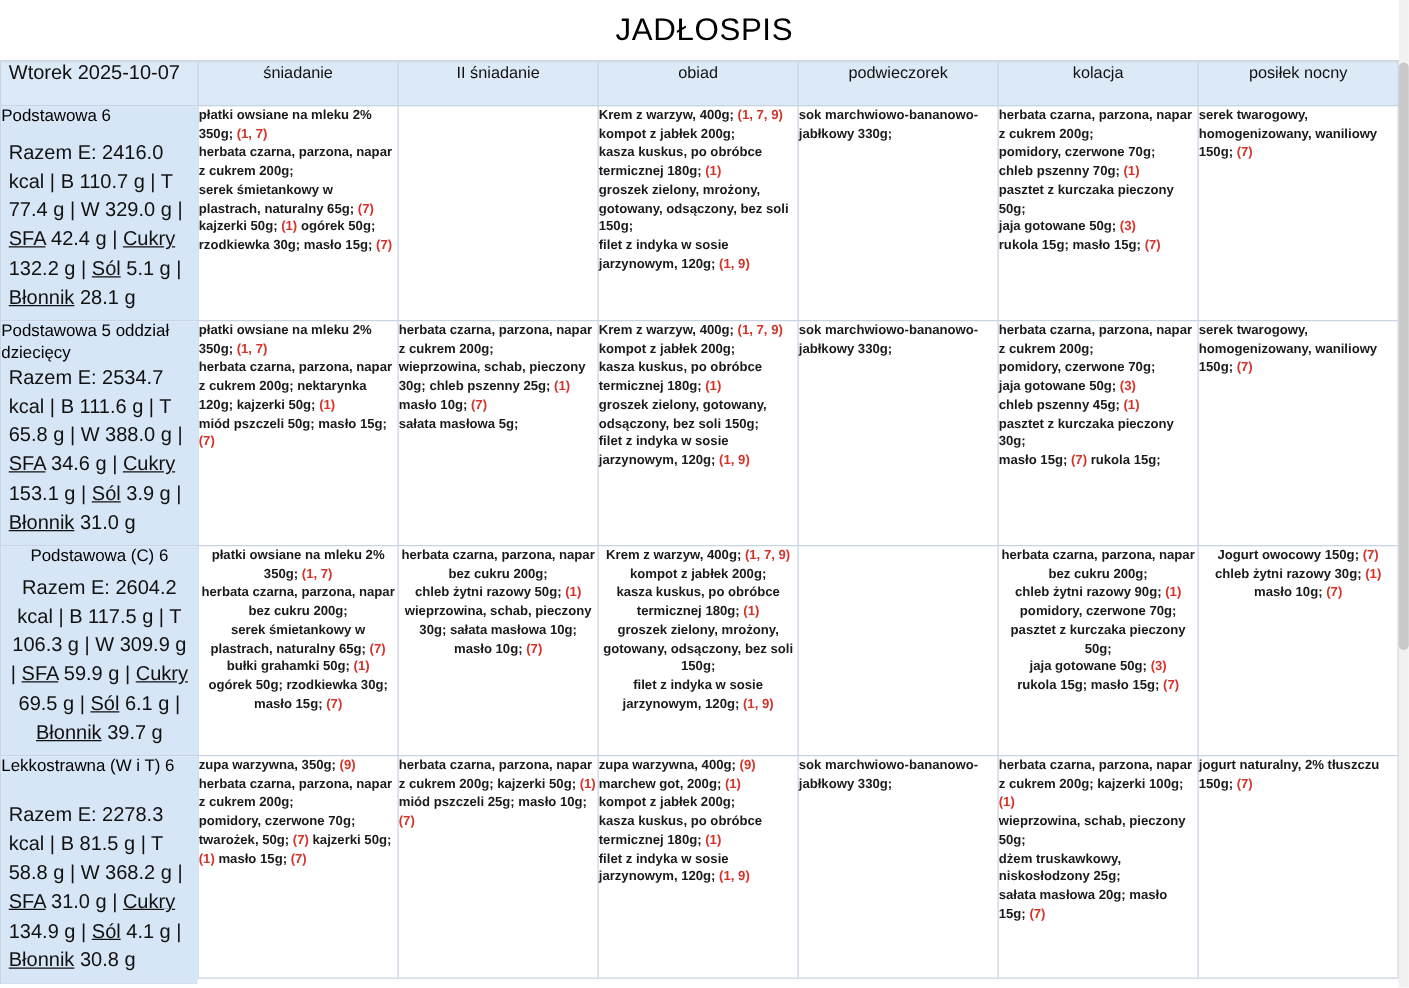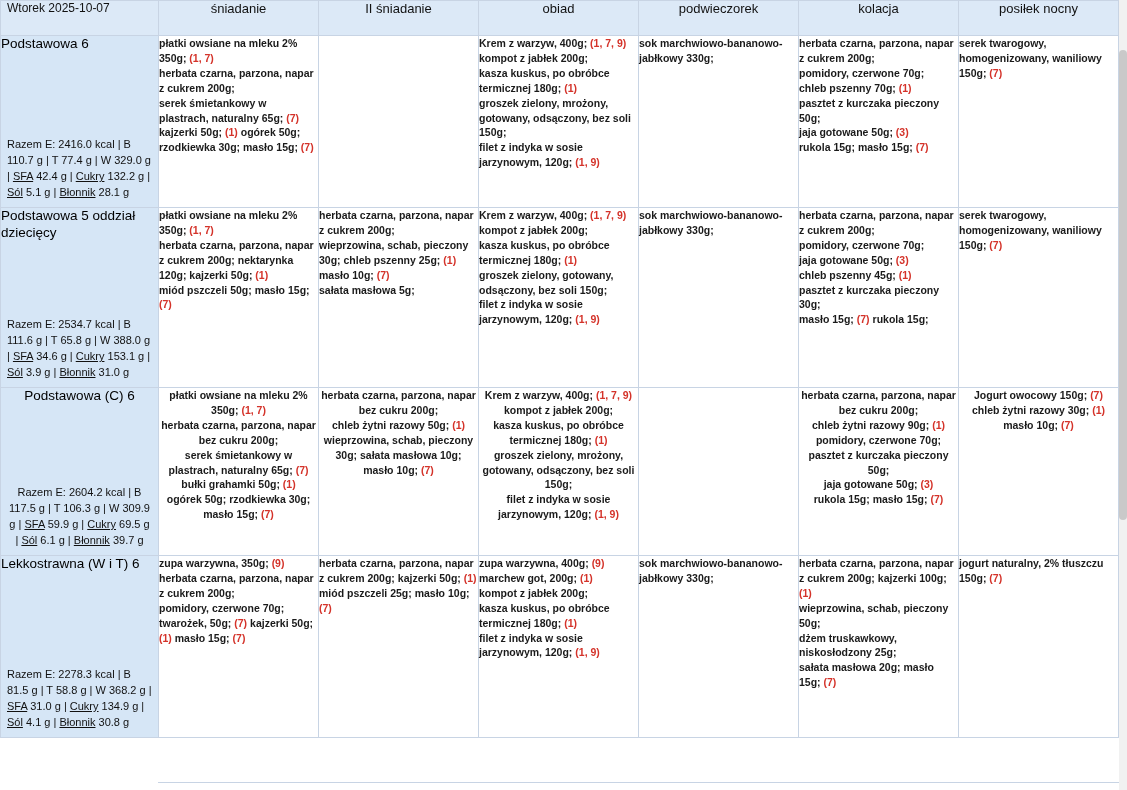--- a/index.html
+++ b/index.html
@@ -48,40 +48,40 @@
     font-weight: 400;
     font-size: 13px;
     height: 34px;
     text-align: center;
     vertical-align: middle;
     color: #111;
   }
   thead th.datecol {
     text-align: left;
     padding-left: 6px;
-    font-size: 12px;
+    font-size: 16px;
   }
   td.rowhead {
     background: #d6e6f6;
     position: relative;
     padding: 8px 6px 6px 8px;
     font-size: 13px;
     margin-top: 44px;
   }
   .diet-name {
     font-size: 13.5px;
     line-height: 1.25;
     margin-bottom: 4px;
   }
   .summary {
     position: absolute;
     left: 6px;
     right: 6px;
     bottom: 6px;
-    font-size: 11px;
+    font-size: 16px;
     line-height: 1.45;
     color: #111;
   }
   .summary .u {
     text-decoration: underline;
   }
   td.meal {
     padding: 6px 7px 6px 7px;
     font-size: 10.5px;
     line-height: 1.42;
@@ -123,20 +123,23 @@
     height: 7px;
     border-top: 1px solid #c8d4e4;
     background: #fff;
   }
 </style>
 </head>
 <body>
 
 <div class="page">
 
+  <div class="title-bar">
+    <h1>JADŁOSPIS</h1>
+  </div>
 
   <table class="menu">
     <colgroup>
       <col class="col-diet">
       <col class="col-m">
         <col class="col-m">
         <col class="col-m">
       <col class="col-m">
         <col class="col-m">
         <col class="col-m">

